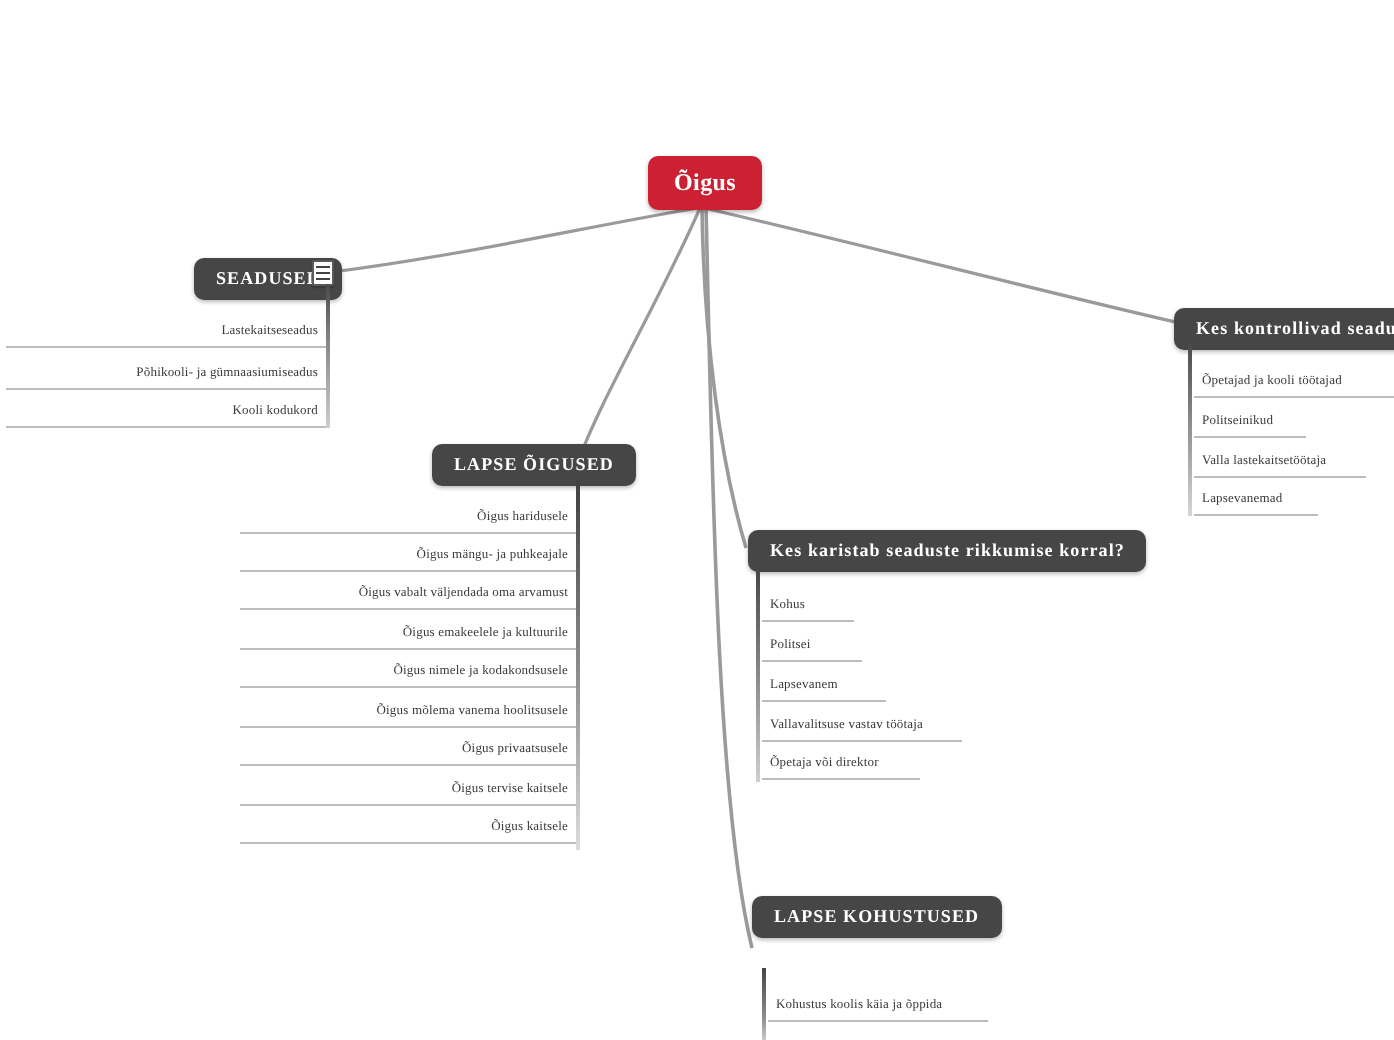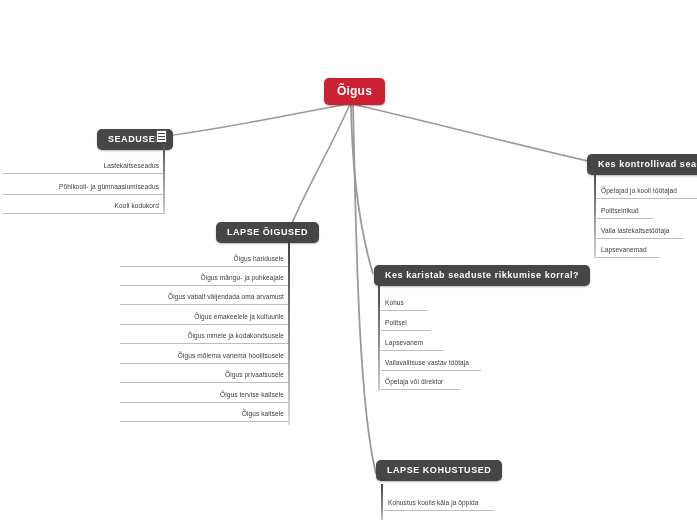--- a/index.html
+++ b/index.html
@@ -3,21 +3,21 @@
 <meta charset="utf-8">
 <style>
   html,body{margin:0;padding:0;}
   body{
     width:697px;height:520px;
     background:#ffffff;
     font-family:"Liberation Sans", sans-serif;
     overflow:hidden;
     position:relative;
   }
-  #canvas{position:absolute;inset:0;width:697px;height:384px;}
+  #canvas{position:absolute;inset:0;width:697px;height:384px;font-family:Liberation Serif, serif;}
   #links{position:absolute;left:0;top:0;width:697px;height:520px;pointer-events:none;}
 
   
   .root-node{
     position:absolute;
     background:#cc2132;
     color:#ffffff;
     border-radius:5px;
     font-size:12px;
     font-weight:bold;
@@ -216,21 +216,21 @@
   </div>
   <div class="leaf left-al" style="left:381px;top:360px;width:100px;">
     <span class="leaf-text">Vallavalitsuse vastav töötaja</span>
     <span class="ul"></span>
   </div>
   <div class="leaf left-al" style="left:381px;top:379px;width:79px;">
     <span class="leaf-text">Õpetaja või direktor</span>
     <span class="ul"></span>
   </div>
 
-  <div class="branch-node" style="left:376px;top:460px;">
+  <div class="branch-node" style="left:376px;top:448px;">
     <span>LAPSE KOHUSTUSED</span>
   </div>
   <div class="trunk t-kohustused" style="left:381px;top:484px;height:36px;"></div>
 
   <div class="leaf left-al" style="left:384px;top:500px;width:110px;">
     <span class="leaf-text">Kohustus koolis käia ja õppida</span>
     <span class="ul"></span>
   </div>
 
 </div>

